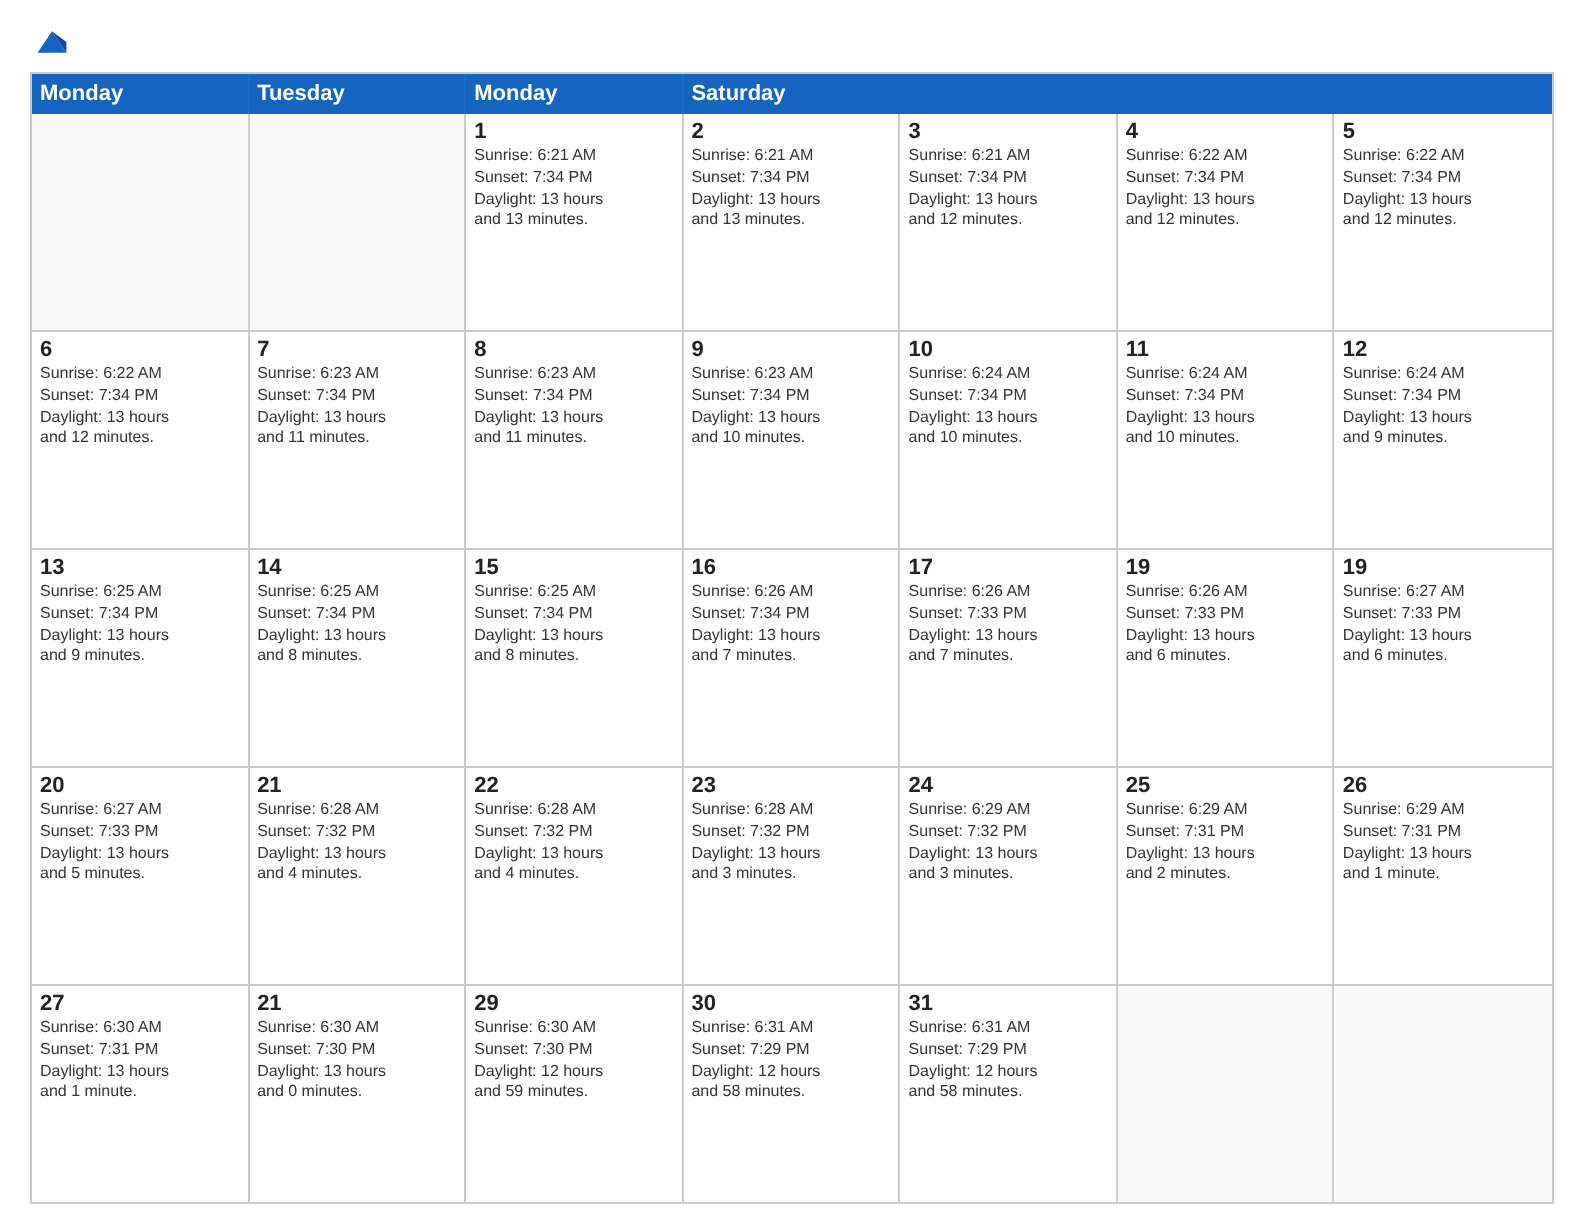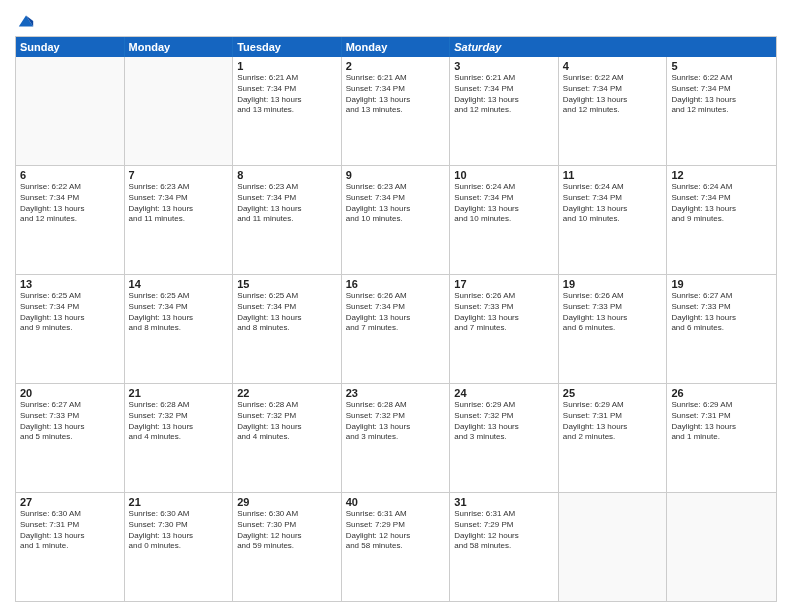--- a/index.html
+++ b/index.html
@@ -74,21 +74,21 @@
       background: #1565c0;
     }
     .cal-header-cell {
       color: #fff;
       font-size: 11px;
       font-weight: bold;
       padding: 4px 4px;
       text-align: left;
       border-right: 1px solid #1a6fc4;
     }
-    .cal-header-cell:last-child { border-right: none; font-style: italic; }
+    .cal-header-cell:last-child { border-right: none; }
     .cal-body {
       display: flex;
       flex-direction: column;
       flex: 1;
     }
     .cal-row {
       display: grid;
       grid-template-columns: repeat(7, 1fr);
       flex: 1;
       border-bottom: 1px solid #ccc;
@@ -136,21 +136,20 @@
       </div>
     </div>
     <div class="title-area">
       <div class="month-title"></div>
       <div class="location"></div>
     </div>
   </div>
 
   <div class="calendar">
     <div class="cal-header-row">
-    <div class="cal-header-cell">Sunday</div>
         <div class="cal-header-cell">Monday</div>
         <div class="cal-header-cell">Tuesday</div>
         <div class="cal-header-cell">Monday</div>
         <div class="cal-header-cell">Saturday</div>
       </div>
     <div class="cal-body">
     <div class="cal-row">
           <div class="cal-cell empty"></div>
           <div class="cal-cell empty"></div>
           <div class="cal-cell">
@@ -358,21 +357,21 @@
 and 0 minutes.</div>
           </div>
           <div class="cal-cell">
             <span class="day-num">29</span>
             <div class="cell-text" style="white-space: pre-line;">Sunrise: 6:30 AM
 Sunset: 7:30 PM
 Daylight: 12 hours
 and 59 minutes.</div>
           </div>
           <div class="cal-cell">
-            <span class="day-num">40</span>
+            <span class="day-num">30</span>
             <div class="cell-text" style="white-space: pre-line;">Sunrise: 6:31 AM
 Sunset: 7:29 PM
 Daylight: 12 hours
 and 58 minutes.</div>
           </div>
           <div class="cal-cell">
             <span class="day-num">31</span>
             <div class="cell-text" style="white-space: pre-line;">Sunrise: 6:31 AM
 Sunset: 7:29 PM
 Daylight: 12 hours

